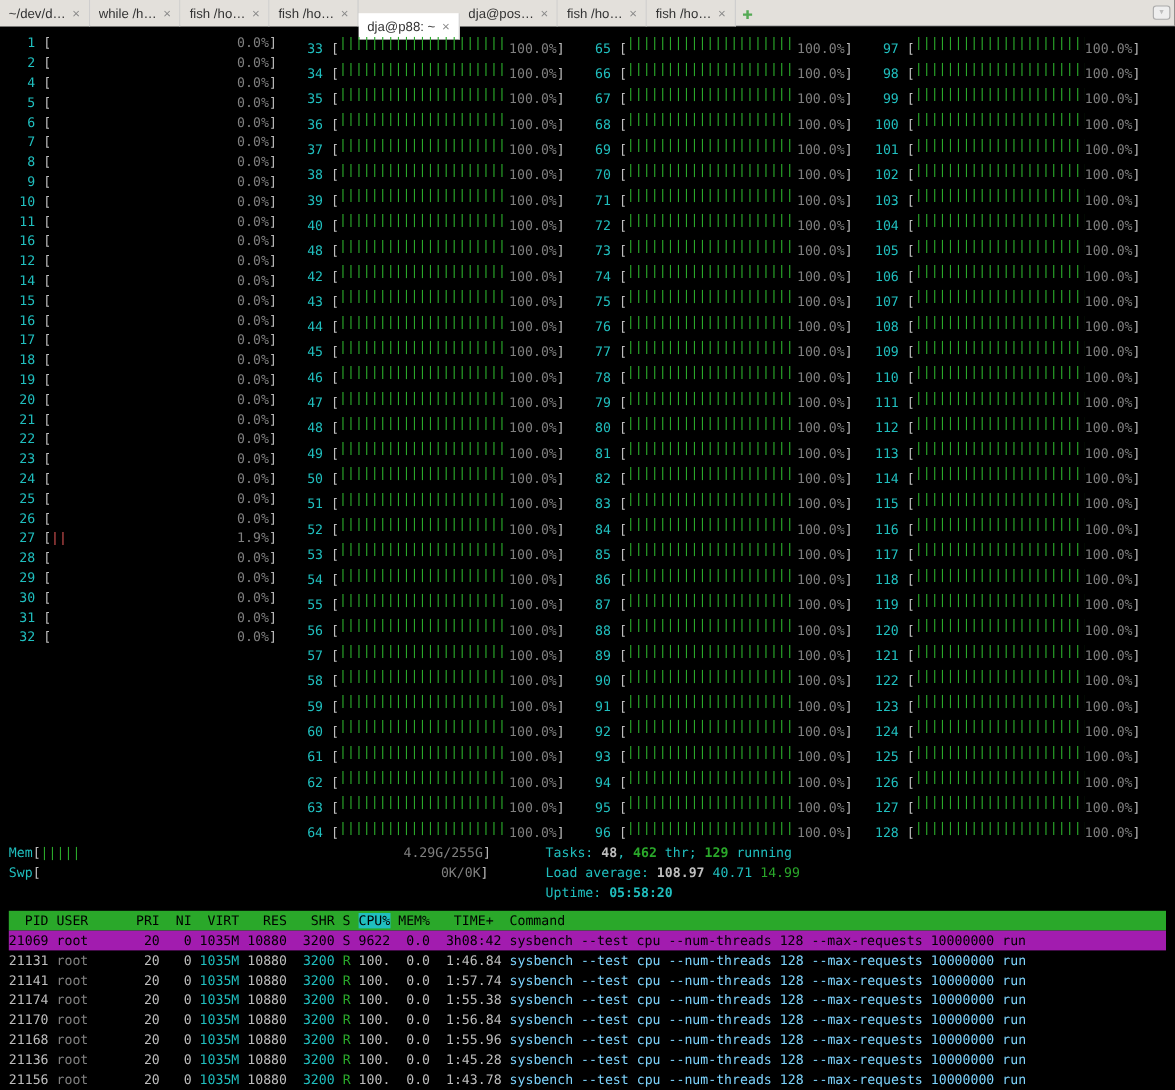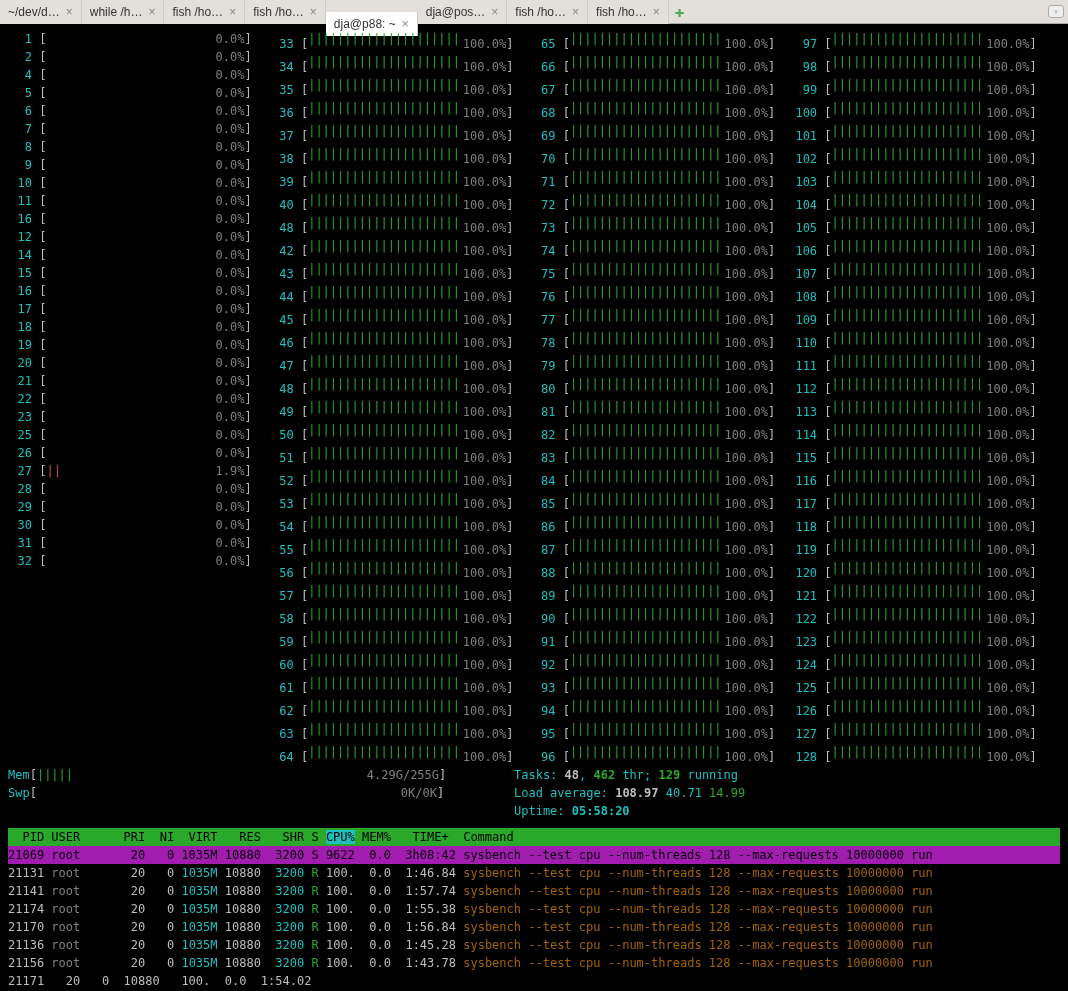--- a/index.html
+++ b/index.html
@@ -27,21 +27,21 @@
 .info { color:#20bfbf; }
 .info .v { color:#bdbdbd; font-weight:bold; }
 .info .v2 { color:#20bfbf; }
 .info .v3 { color:#2aa82a; }
 .proc-hdr { background:#2aa82a; color:#000; white-space:pre; margin-top:8px; }
 .proc-hdr .sort { background:#20bfbf; }
 .proc-row { white-space:pre; }
 .proc-row.sel { background:#a21caf; color:#000; }
 .c-root { color:#808080; }
 .c-virt { color:#20bfbf; }
-.c-cmd { color:#a16207; }
+.c-cmd { color:#7dd3fc; }
 .c-R { color:#2aa82a; }
 </style>
 </head>
 <body>
 
 <div class="tabbar" id="tabbar">
     <div class="tab">
       <span class="tab-label">~/dev/d…</span>
       <span class="tab-close">×</span>
     </div>
@@ -95,20 +95,21 @@
         <div class="cpu-row"><span class="num">14</span> <span class="delim">[</span><span class="bar-empty"></span><span class="pct">0.0%</span><span class="delim">]</span></div>
         <div class="cpu-row"><span class="num">15</span> <span class="delim">[</span><span class="bar-empty"></span><span class="pct">0.0%</span><span class="delim">]</span></div>
         <div class="cpu-row"><span class="num">16</span> <span class="delim">[</span><span class="bar-empty"></span><span class="pct">0.0%</span><span class="delim">]</span></div>
         <div class="cpu-row"><span class="num">17</span> <span class="delim">[</span><span class="bar-empty"></span><span class="pct">0.0%</span><span class="delim">]</span></div>
         <div class="cpu-row"><span class="num">18</span> <span class="delim">[</span><span class="bar-empty"></span><span class="pct">0.0%</span><span class="delim">]</span></div>
         <div class="cpu-row"><span class="num">19</span> <span class="delim">[</span><span class="bar-empty"></span><span class="pct">0.0%</span><span class="delim">]</span></div>
         <div class="cpu-row"><span class="num">20</span> <span class="delim">[</span><span class="bar-empty"></span><span class="pct">0.0%</span><span class="delim">]</span></div>
         <div class="cpu-row"><span class="num">21</span> <span class="delim">[</span><span class="bar-empty"></span><span class="pct">0.0%</span><span class="delim">]</span></div>
         <div class="cpu-row"><span class="num">22</span> <span class="delim">[</span><span class="bar-empty"></span><span class="pct">0.0%</span><span class="delim">]</span></div>
         <div class="cpu-row"><span class="num">23</span> <span class="delim">[</span><span class="bar-empty"></span><span class="pct">0.0%</span><span class="delim">]</span></div>
+        <div class="cpu-row"><span class="num">24</span> <span class="delim">[</span><span class="bar-empty"></span><span class="pct">0.0%</span><span class="delim">]</span></div>
         <div class="cpu-row"><span class="num">25</span> <span class="delim">[</span><span class="bar-empty"></span><span class="pct">0.0%</span><span class="delim">]</span></div>
         <div class="cpu-row"><span class="num">26</span> <span class="delim">[</span><span class="bar-empty"></span><span class="pct">0.0%</span><span class="delim">]</span></div>
         <div class="cpu-row"><span class="num">27</span> <span class="delim">[</span><span class="bar-empty bar-low">||</span><span class="pct">1.9%</span><span class="delim">]</span></div>
         <div class="cpu-row"><span class="num">28</span> <span class="delim">[</span><span class="bar-empty"></span><span class="pct">0.0%</span><span class="delim">]</span></div>
         <div class="cpu-row"><span class="num">29</span> <span class="delim">[</span><span class="bar-empty"></span><span class="pct">0.0%</span><span class="delim">]</span></div>
         <div class="cpu-row"><span class="num">30</span> <span class="delim">[</span><span class="bar-empty"></span><span class="pct">0.0%</span><span class="delim">]</span></div>
         <div class="cpu-row"><span class="num">31</span> <span class="delim">[</span><span class="bar-empty"></span><span class="pct">0.0%</span><span class="delim">]</span></div>
         <div class="cpu-row"><span class="num">32</span> <span class="delim">[</span><span class="bar-empty"></span><span class="pct">0.0%</span><span class="delim">]</span></div>
       </div>
     <div class="cpu-col" id="cpucol2">
@@ -208,36 +209,37 @@
         <div class="cpu-row"><span class="num">122</span> <span class="delim">[</span><span class="bar-full">||||||||||||||||||||||</span><span class="pct">100.0%</span><span class="delim">]</span></div>
         <div class="cpu-row"><span class="num">123</span> <span class="delim">[</span><span class="bar-full">||||||||||||||||||||||</span><span class="pct">100.0%</span><span class="delim">]</span></div>
         <div class="cpu-row"><span class="num">124</span> <span class="delim">[</span><span class="bar-full">||||||||||||||||||||||</span><span class="pct">100.0%</span><span class="delim">]</span></div>
         <div class="cpu-row"><span class="num">125</span> <span class="delim">[</span><span class="bar-full">||||||||||||||||||||||</span><span class="pct">100.0%</span><span class="delim">]</span></div>
         <div class="cpu-row"><span class="num">126</span> <span class="delim">[</span><span class="bar-full">||||||||||||||||||||||</span><span class="pct">100.0%</span><span class="delim">]</span></div>
         <div class="cpu-row"><span class="num">127</span> <span class="delim">[</span><span class="bar-full">||||||||||||||||||||||</span><span class="pct">100.0%</span><span class="delim">]</span></div>
         <div class="cpu-row"><span class="num">128</span> <span class="delim">[</span><span class="bar-full">||||||||||||||||||||||</span><span class="pct">100.0%</span><span class="delim">]</span></div>
       </div>
   </div>
 
-  <div style="display:flex;gap:18px">
+  <div style="display:flex;">
     <div style="width:488px">
       <div class="mem-line"><span>Mem</span><span class="delim">[</span><span class="mem-bars">|||||</span><span style="display:inline-block;width:366px;text-align:right" class="mem-val">4.29G/255G</span><span class="delim">]</span></div>
       <div class="mem-line"><span>Swp</span><span class="delim">[</span><span style="display:inline-block;width:400px;text-align:right" class="mem-val">0K/0K</span><span class="delim">]</span></div>
     </div>
     <div>
       <div class="info"><span>Tasks: </span><span class="v">48</span><span>, </span><span class="v" style="color:#2aa82a">462</span><span> thr; </span><span class="v" style="color:#2aa82a">129</span><span> running</span></div>
       <div class="info"><span>Load average: </span><span class="v">108.97</span> <span class="v2">40.71</span> <span class="v3">14.99</span></div>
       <div class="info"><span>Uptime: </span><span class="v" style="color:#20bfbf">05:58:20</span></div>
     </div>
   </div>
 
   <div class="proc-hdr" id="proc-hdr">  PID USER      PRI  NI  VIRT   RES   SHR S <span class="sort">CPU%</span> MEM%   TIME+  Command</div>
   <div id="procs">
       <div class="proc-row sel">21069 root       20   0 1035M 10880  3200 S 9622  0.0  3h08:42 sysbench --test cpu --num-threads 128 --max-requests 10000000 run</div>
       <div class="proc-row">21131 <span class="c-root">root     </span>  20   0 <span class="c-virt">1035M</span> 10880 <span class="c-virt"> 3200</span> <span class="c-R">R</span> 100.  0.0  1:46.84 <span class="c-cmd">sysbench --test cpu --num-threads 128 --max-requests 10000000 run</span></div>
       <div class="proc-row">21141 <span class="c-root">root     </span>  20   0 <span class="c-virt">1035M</span> 10880 <span class="c-virt"> 3200</span> <span class="c-R">R</span> 100.  0.0  1:57.74 <span class="c-cmd">sysbench --test cpu --num-threads 128 --max-requests 10000000 run</span></div>
       <div class="proc-row">21174 <span class="c-root">root     </span>  20   0 <span class="c-virt">1035M</span> 10880 <span class="c-virt"> 3200</span> <span class="c-R">R</span> 100.  0.0  1:55.38 <span class="c-cmd">sysbench --test cpu --num-threads 128 --max-requests 10000000 run</span></div>
       <div class="proc-row">21170 <span class="c-root">root     </span>  20   0 <span class="c-virt">1035M</span> 10880 <span class="c-virt"> 3200</span> <span class="c-R">R</span> 100.  0.0  1:56.84 <span class="c-cmd">sysbench --test cpu --num-threads 128 --max-requests 10000000 run</span></div>
+      <div class="proc-row">21168 <span class="c-root">root     </span>  20   0 <span class="c-virt">1035M</span> 10880 <span class="c-virt"> 3200</span> <span class="c-R">R</span> 100.  0.0  1:55.96 <span class="c-cmd">sysbench --test cpu --num-threads 128 --max-requests 10000000 run</span></div>
       <div class="proc-row">21136 <span class="c-root">root     </span>  20   0 <span class="c-virt">1035M</span> 10880 <span class="c-virt"> 3200</span> <span class="c-R">R</span> 100.  0.0  1:45.28 <span class="c-cmd">sysbench --test cpu --num-threads 128 --max-requests 10000000 run</span></div>
       <div class="proc-row">21156 <span class="c-root">root     </span>  20   0 <span class="c-virt">1035M</span> 10880 <span class="c-virt"> 3200</span> <span class="c-R">R</span> 100.  0.0  1:43.78 <span class="c-cmd">sysbench --test cpu --num-threads 128 --max-requests 10000000 run</span></div>
       <div class="proc-row">21171   20   0  10880   100.  0.0  1:54.02 </div>
     </div>
 </div>
 
 </body></html>

